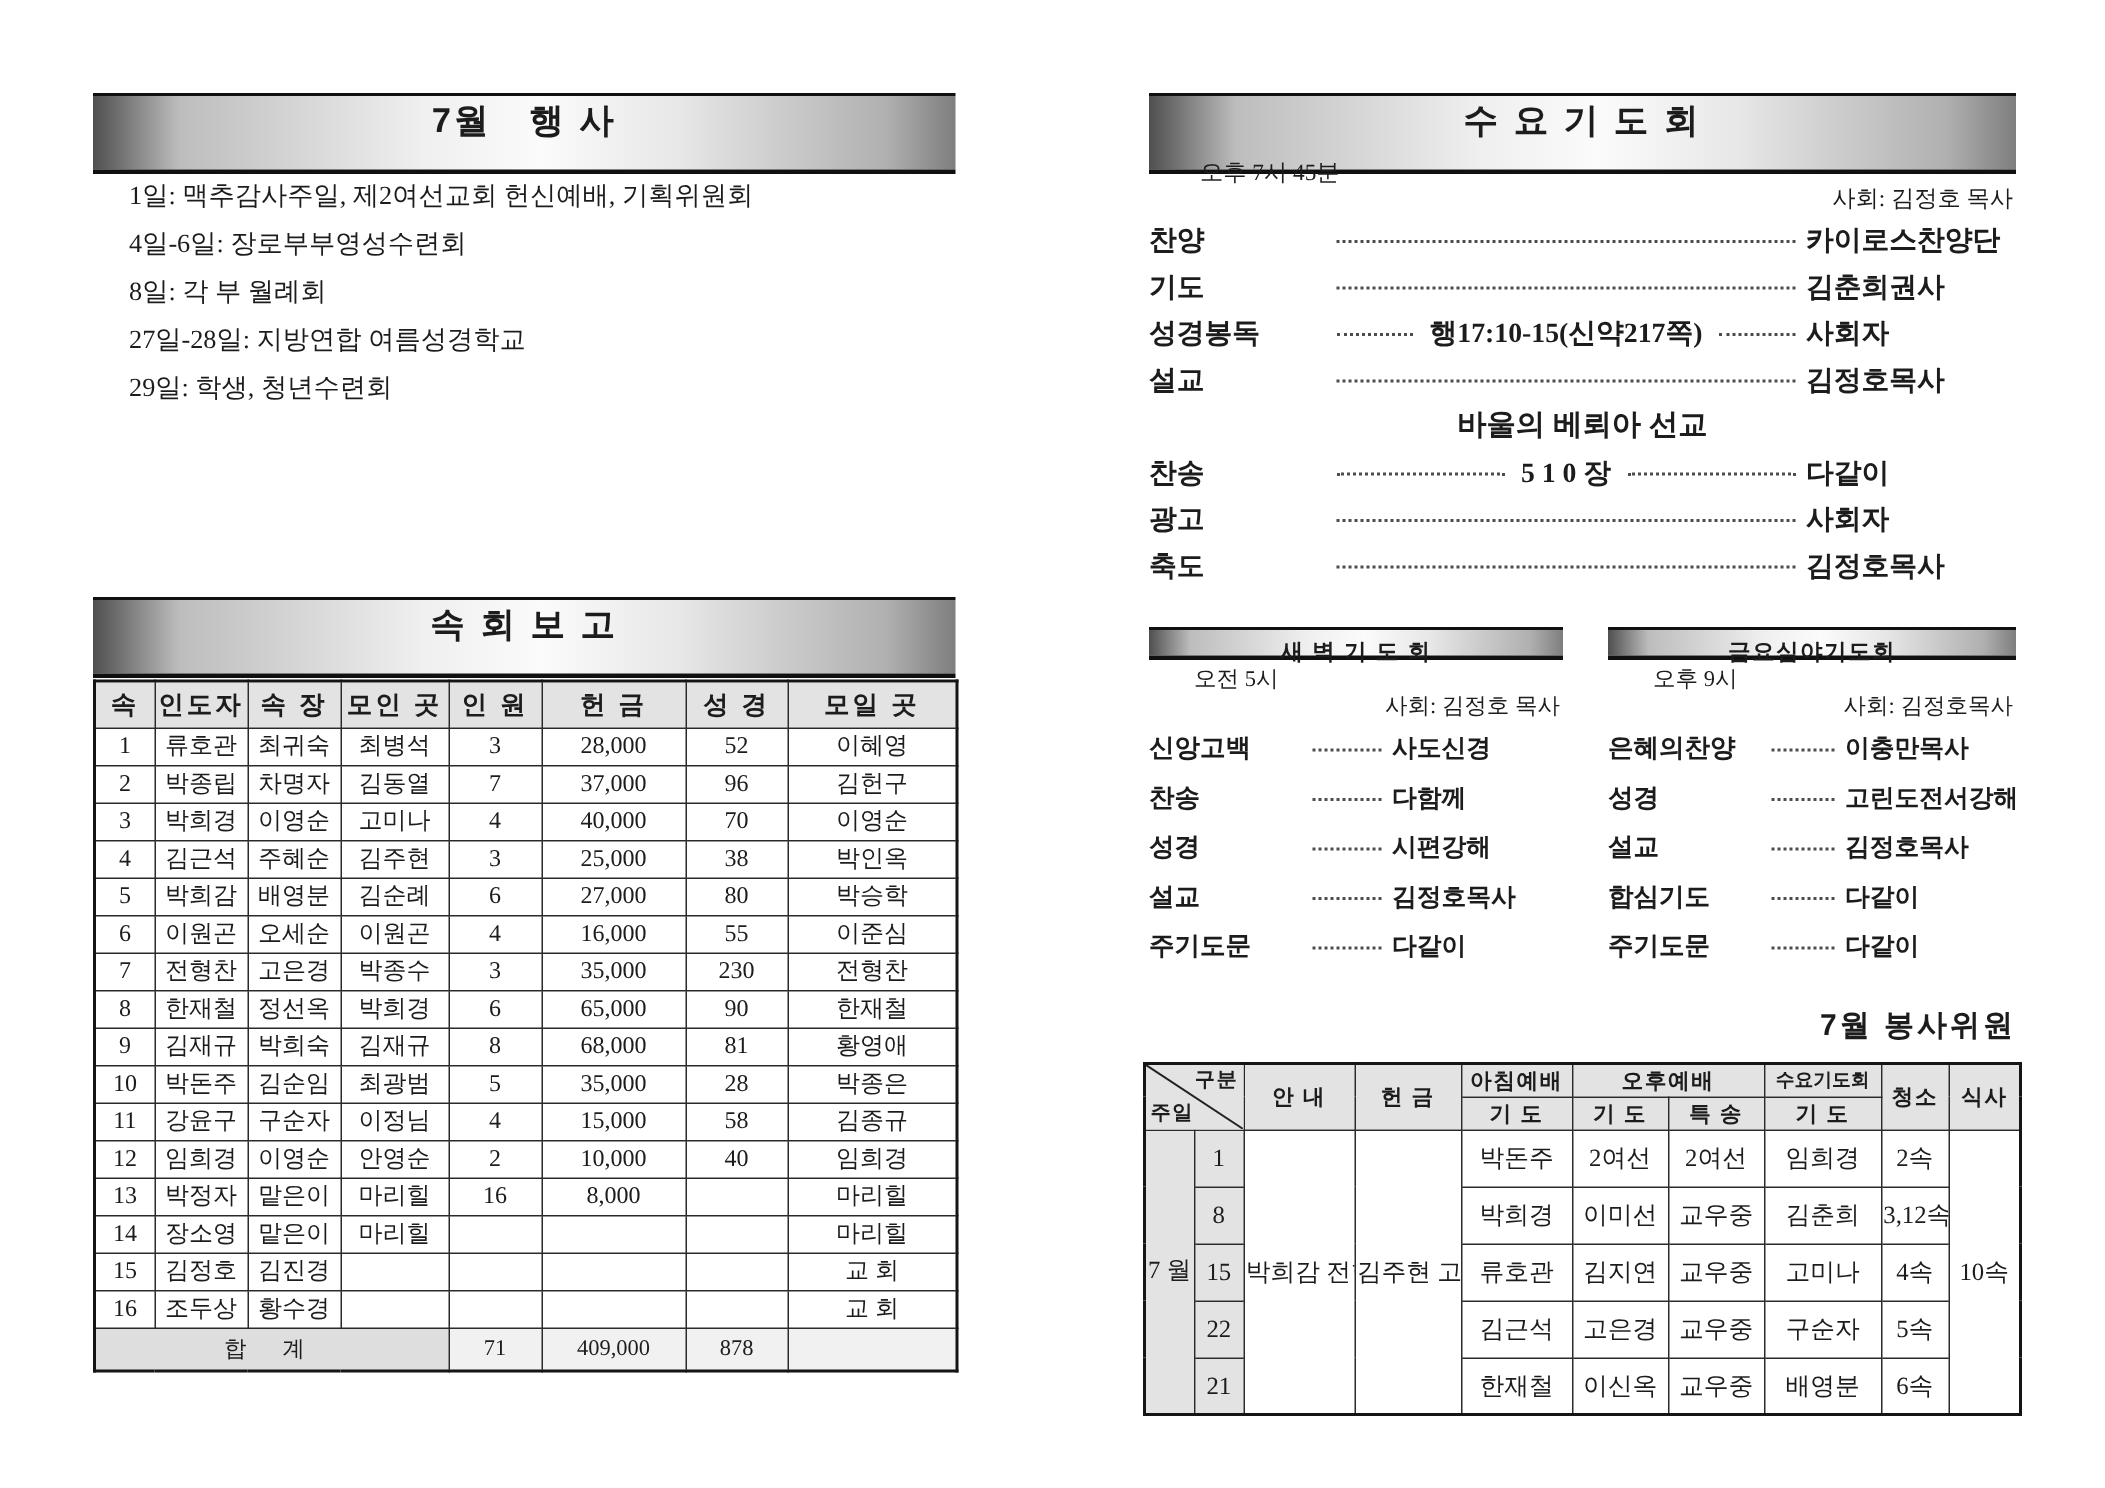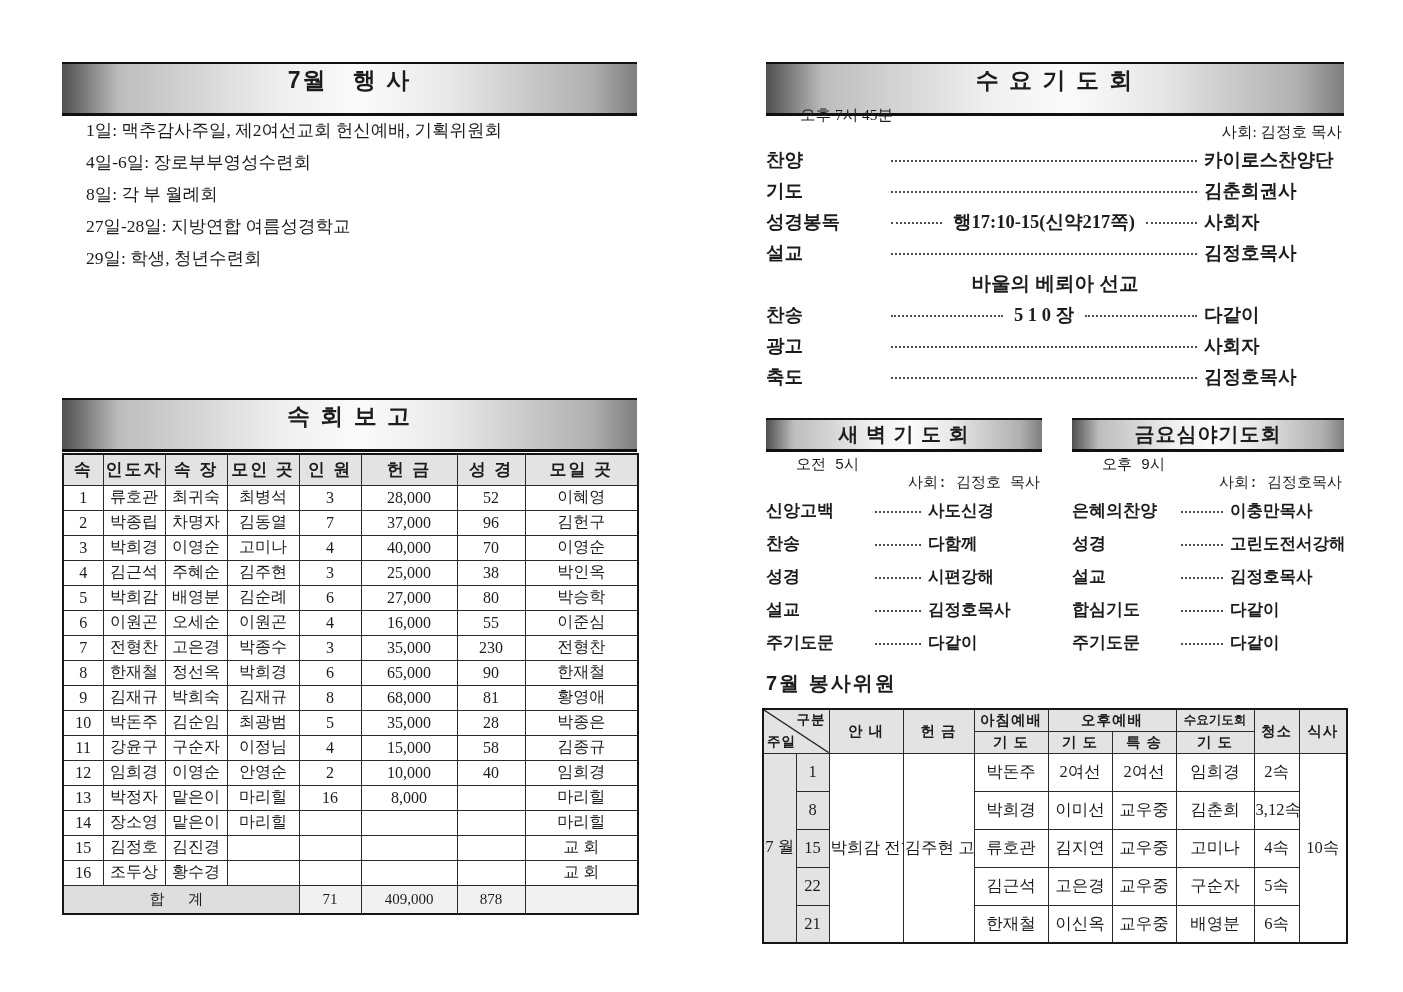--- a/index.html
+++ b/index.html
@@ -61,30 +61,30 @@
     text-align:justify; text-align-last:justify; white-space:nowrap;
   }
   .pmid { white-space:pre; padding:0 4px; }
   .leader { flex:1 1 auto; height:2px; border-bottom:2px dotted #4d4d4d; margin:0 7px; position:relative; top:1px; }
   .center-line { text-align:center; font-weight:bold; font-size:19.5px; height:31px; line-height:31px; font-family:"Liberation Sans", sans-serif; }
 
   
   #subcols { position:absolute; top:356px; left:0; display:flex; gap:30px; }
   .subcol { position:relative; width:276px; }
   .subcol:last-child { width:272px; }
-  .sub-banner { position:relative; height:34px; line-height:29px; font-size:20px; letter-spacing:1px; }
-  .sub-meta { position:relative; height:42px;font-family:Liberation Mono, monospace; }
+  .sub-banner { position:relative; height:22px; line-height:29px; font-size:15px; letter-spacing:1px; }
+  .sub-meta { position:relative; height:42px; }
   .sub-meta .meta-time { top:3px; left:2px; font-size:15px; }
   .sub-meta .meta-mod { top:21px; font-size:15px; }
   .subcol .pline { height:33px; font-size:17px;justify-content:space-between; }
   .subcol .plabel { width:102px; flex:0 0 102px; }
   .subcol .pright { width:114px; flex:0 0 114px; font-size:16.5px; }
 
   
-  #volunteer-title { position:absolute; top:608px; left:0; right:0; text-align:left;
+  #volunteer-title { position:absolute; top:608px; left:0; right:0; text-align:right;
     font-weight:bold; font-size:20px; font-family:"Liberation Sans", sans-serif; letter-spacing:2px; }
   .vtable {
     position:absolute; top:646px; left:-4px;
     border-collapse:collapse; width:584px; table-layout:fixed; border:2px solid #151515;
   }
   .vtable th, .vtable td {
     border:1px solid #2a2a2a; text-align:center; vertical-align:middle;
     padding:0 1px; overflow:hidden;
   }
   .vtable thead th {

